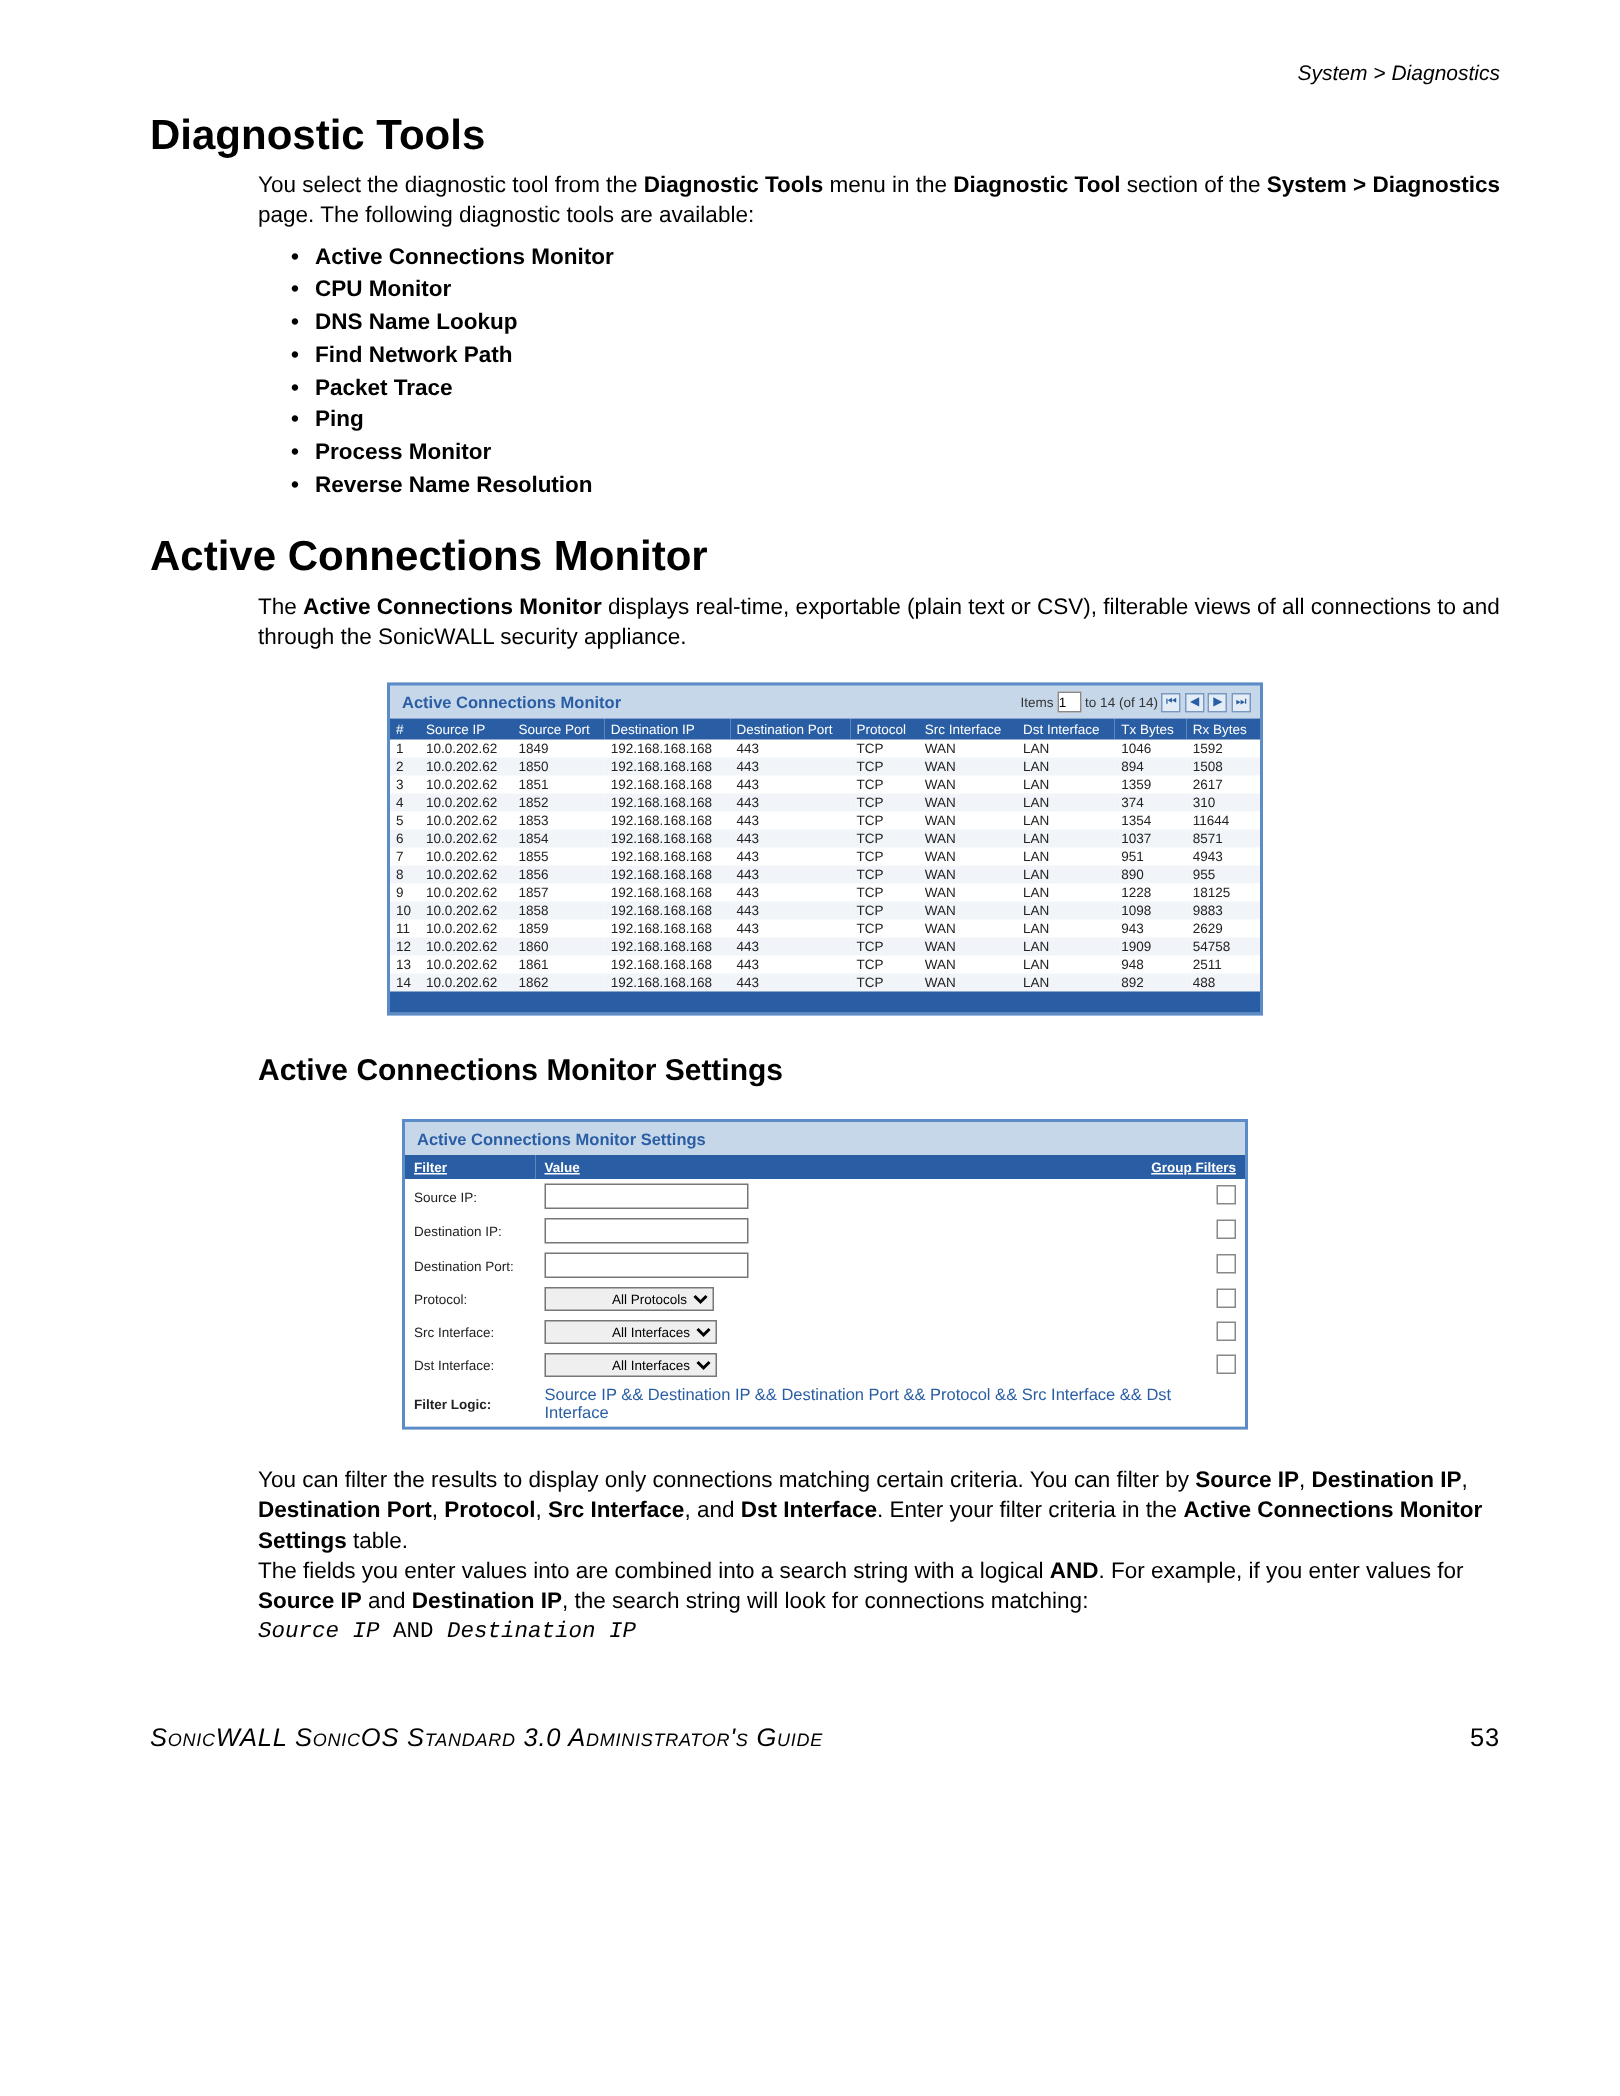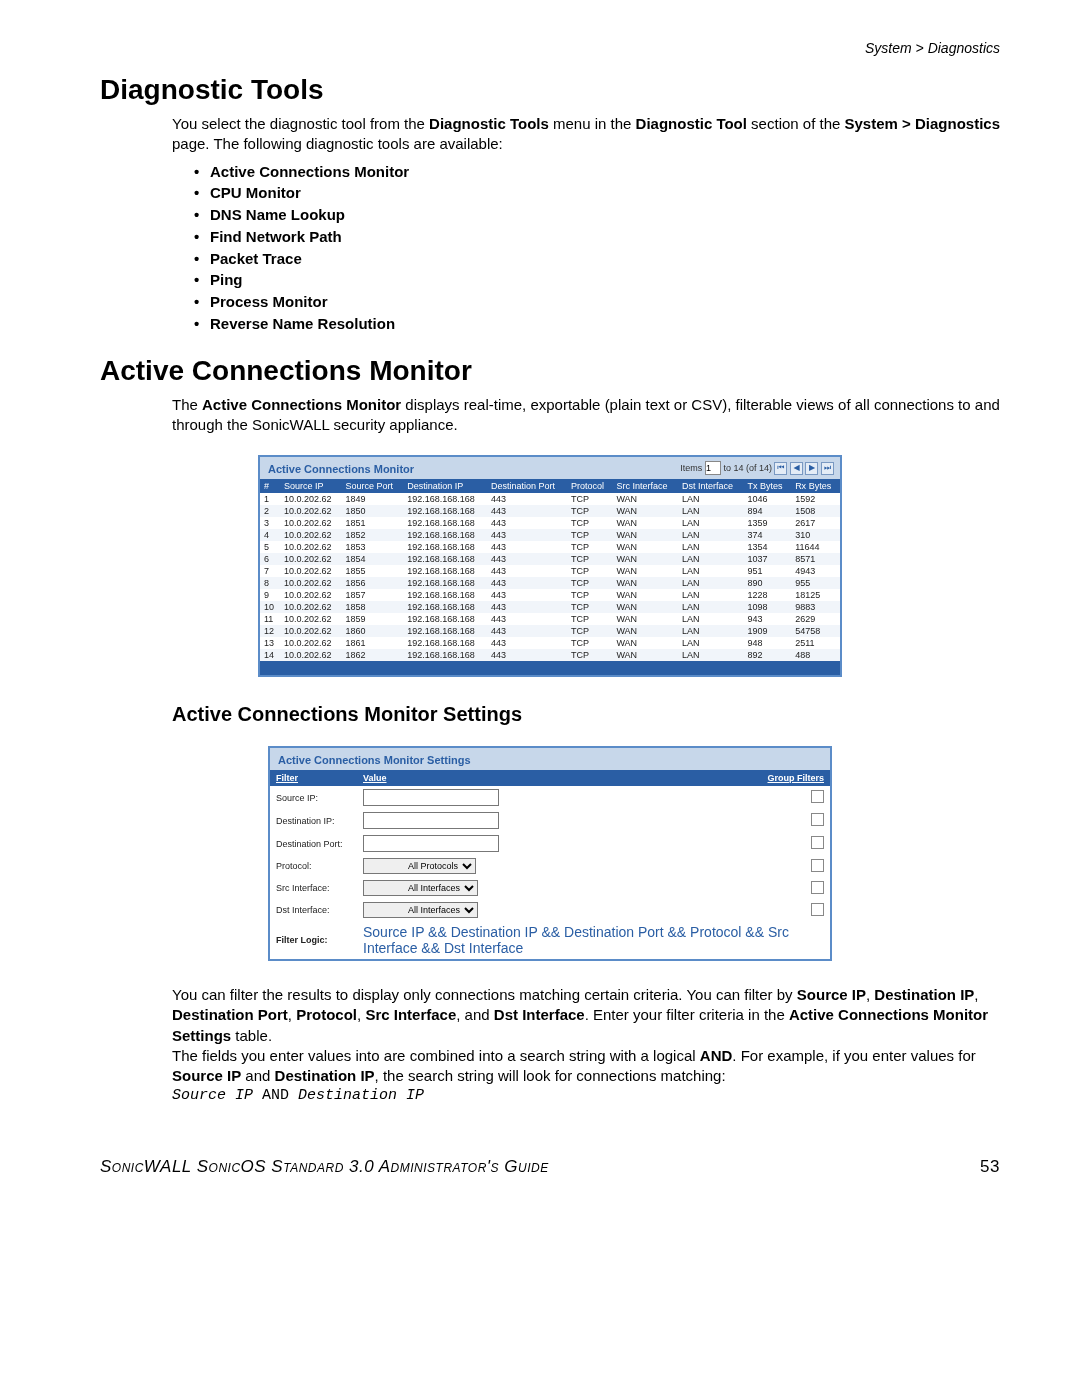--- a/index.html
+++ b/index.html
@@ -141,21 +141,21 @@
     width: 130px; font-size: 9px; height: 13px; border: 1px solid #777; background: #fff;
   }
   .settings-body select {
     font-size: 9px; height: 16px; border: 1px solid #777; background: #efefef; padding-left: 40px;
   }
   .checkbox-box {
     display: inline-block; width: 11px; height: 11px; border: 1px solid #888; background: #fff;
   }
   .filter-logic {
     color: #2a5ea4;
-    font-size: 14px;
+    font-size: 11px;
   }
   .btn-3d {
     display: inline-block;
     padding: 2px 8px;
     font-size: 9px;
     border: 1px solid #7a99c2;
     background: #e4ecf6;
     color: #254d87;
     cursor: pointer;
   }

